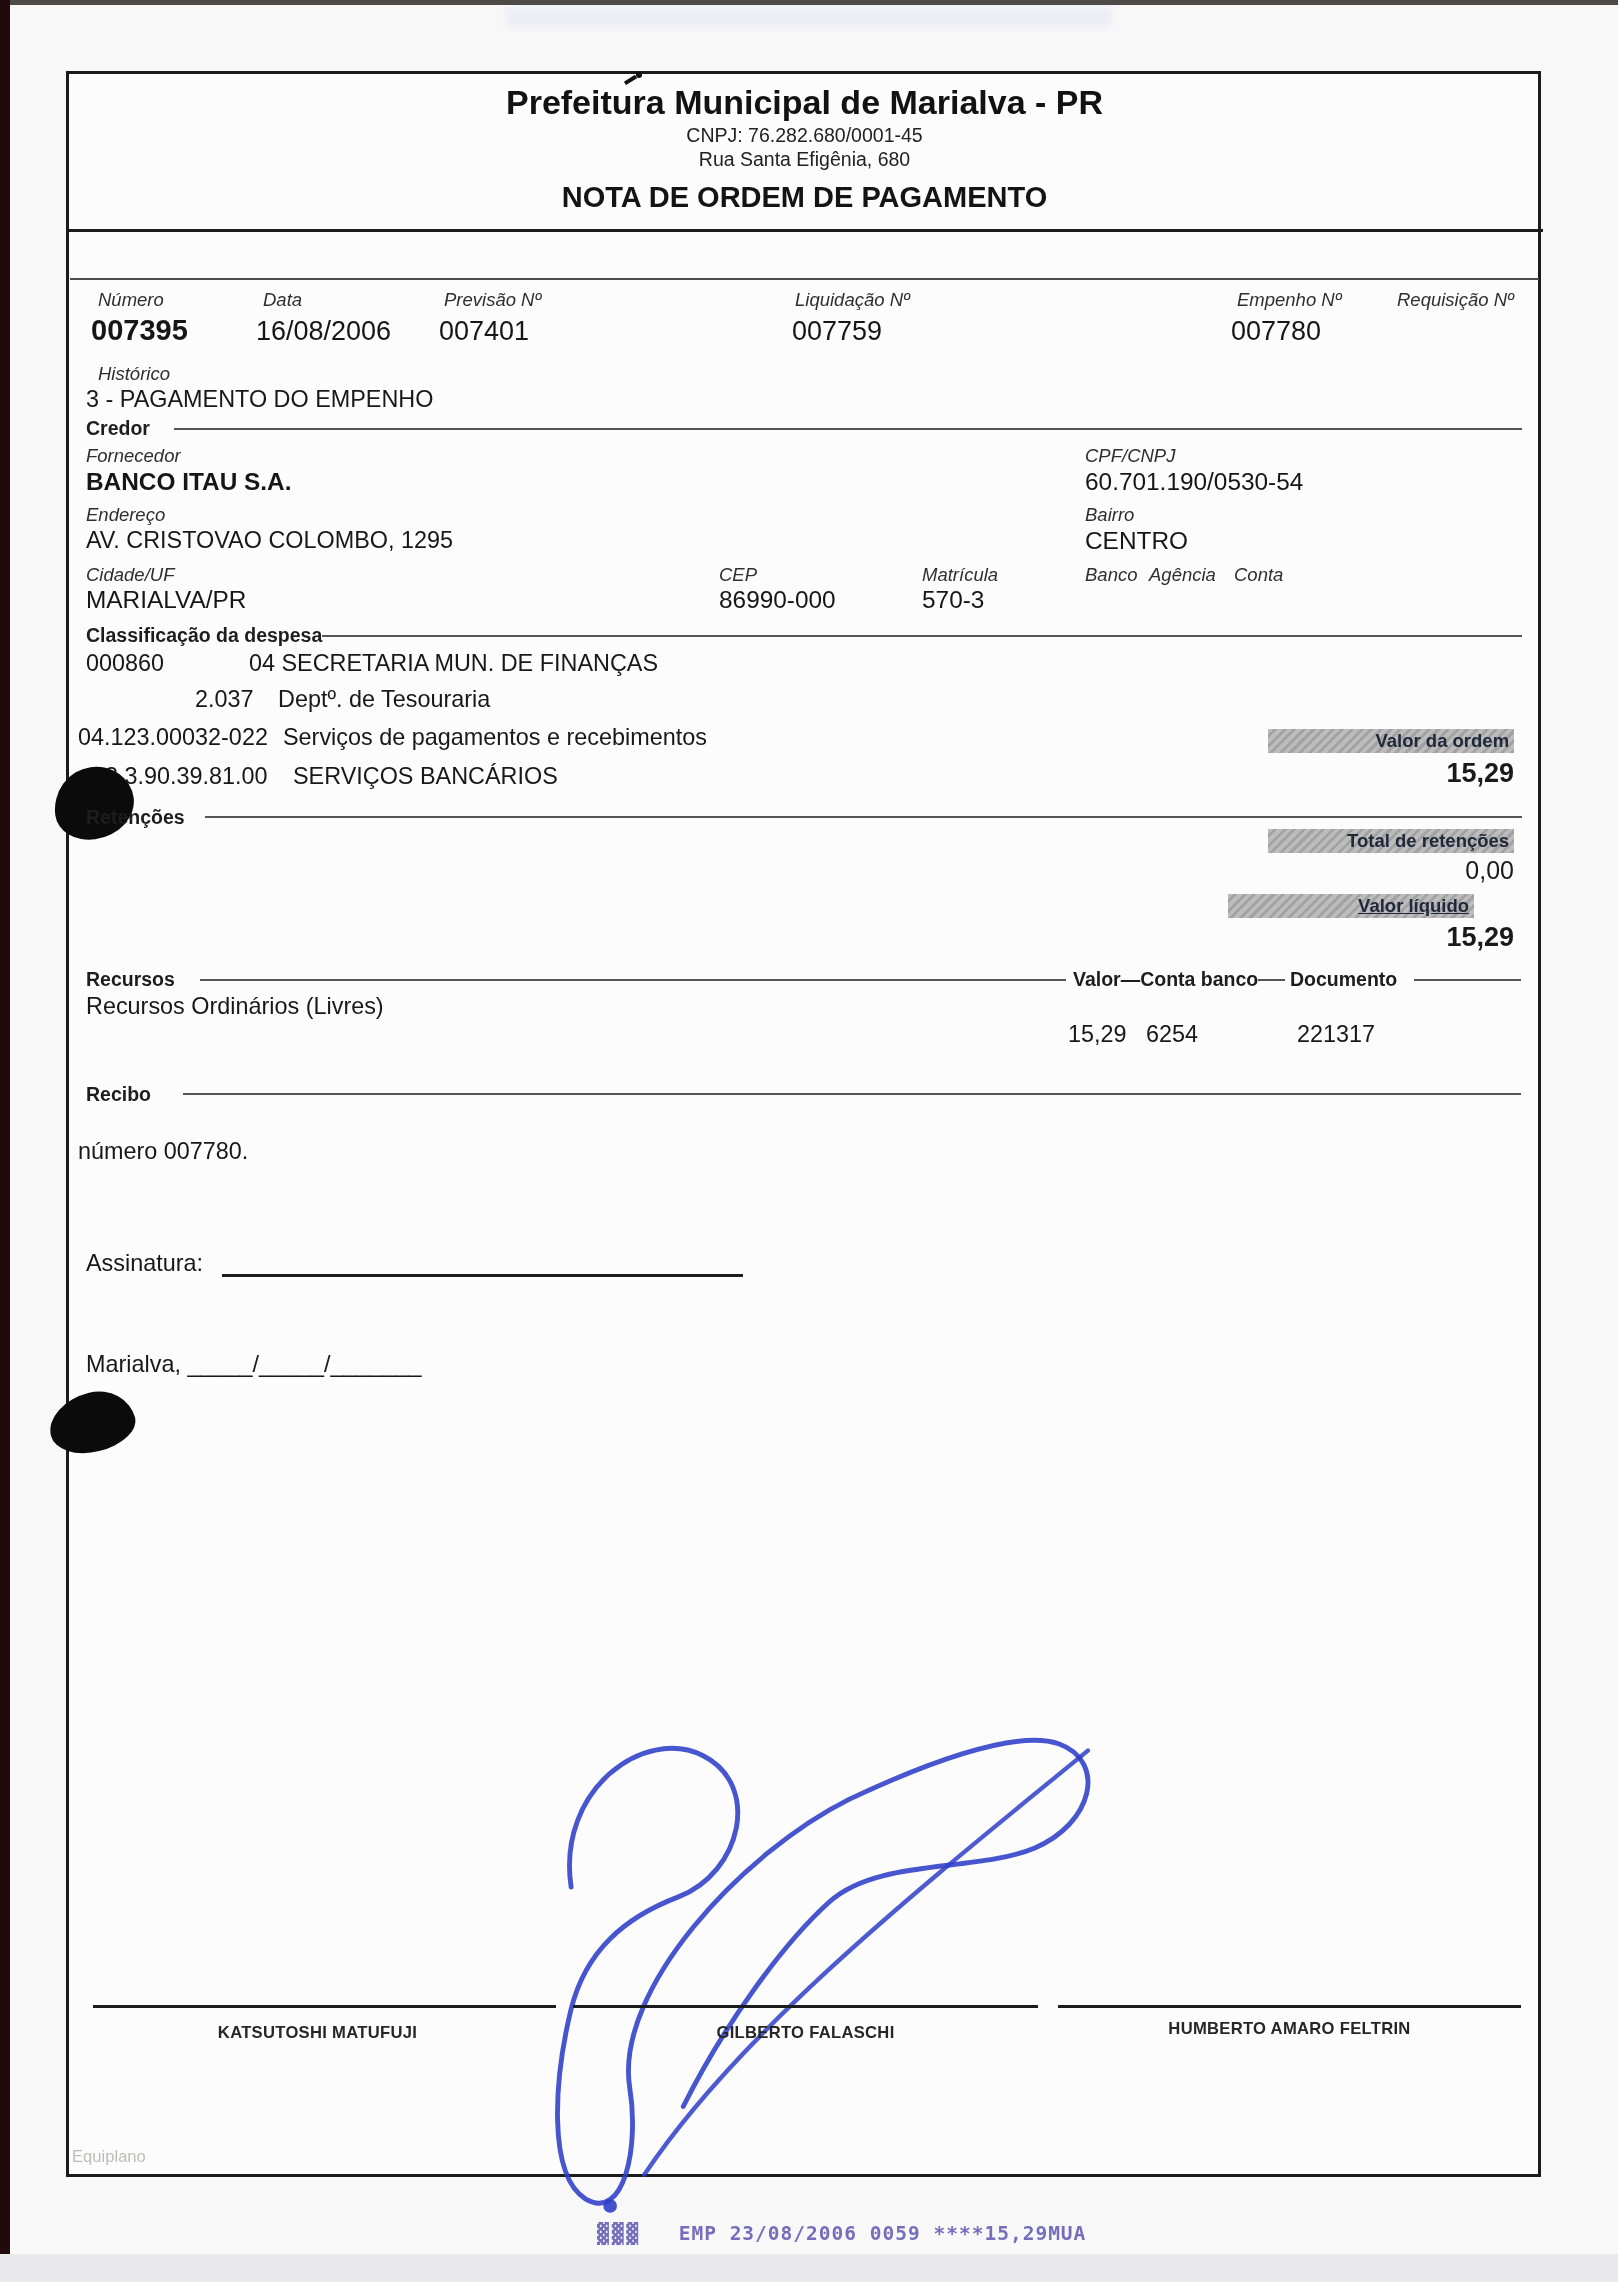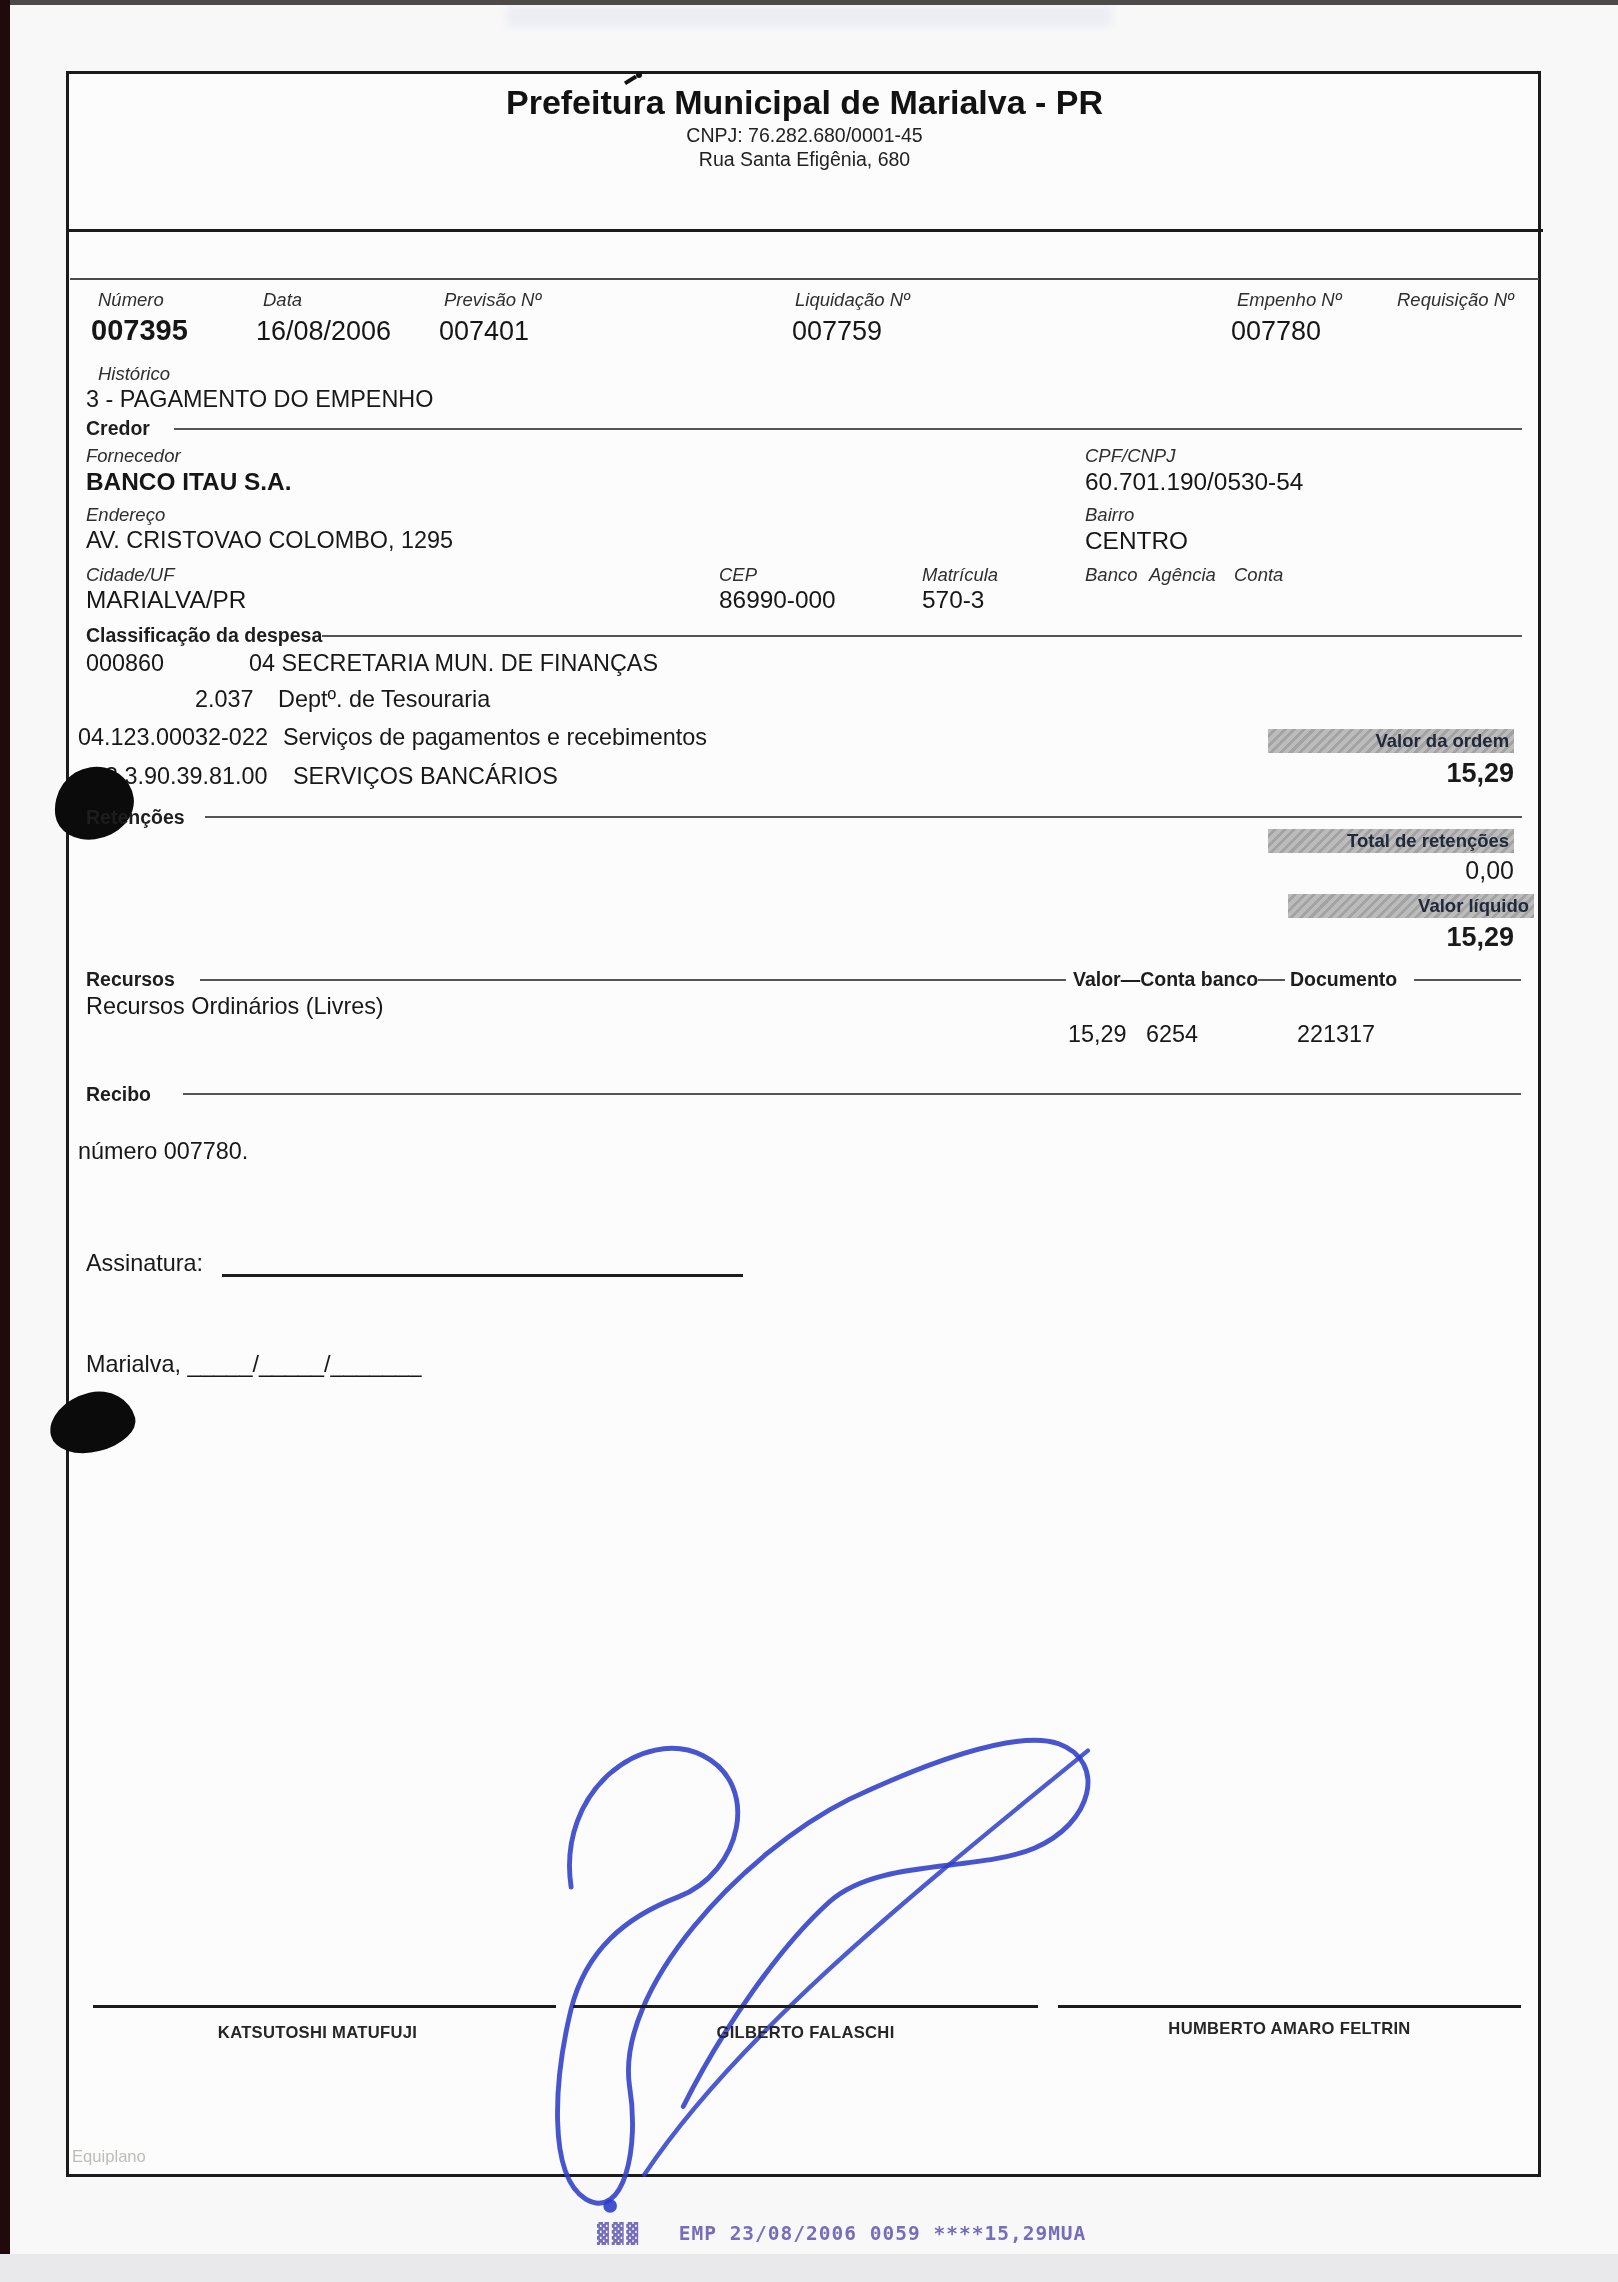--- a/index.html
+++ b/index.html
@@ -50,20 +50,21 @@
   <div class="streak" style="left:858px;top:234px;height:1463px;"></div>
 
   <div class="frame"></div>
   <div class="hdrbox"></div>
 
   <div style="position:absolute;left:624px;top:78px;width:12.7px;height:3.9px;background:#111;transform:rotate(-32deg);"></div>
   <div style="position:absolute;left:636px;top:72px;width:5.9px;height:5.9px;background:#111;border-radius:50%;"></div>
   <div style="position:absolute;left:66px;top:83px;width:1477px;text-align:center;font-size:34px;font-weight:bold;color:#121212;">Prefeitura Municipal de Marialva - PR</div>
   <div style="position:absolute;left:66px;top:124px;width:1477px;text-align:center;font-size:19.5px;color:#222;">CNPJ: 76.282.680/0001-45</div>
   <div style="position:absolute;left:66px;top:148px;width:1477px;text-align:center;font-size:19.5px;color:#222;">Rua Santa Efigênia, 680</div>
+  <div style="position:absolute;left:66px;top:181px;width:1477px;text-align:center;font-size:29px;font-weight:bold;color:#141414;">NOTA DE ORDEM DE PAGAMENTO</div>
 
   <div class="rule" style="left:70px;top:278px;width:1469px;"></div>
   <div class="label" style="left:98px;top:289px;">Número</div>
   <div class="v26 bold" style="left:91px;top:314px;font-size:29px;">007395</div>
   <div class="label" style="left:263px;top:289px;">Data</div>
   <div class="v26" style="left:256px;top:316px;">16/08/2006</div>
   <div class="label" style="left:444px;top:289px;">Previsão Nº</div>
   <div class="v26" style="left:439px;top:316px;">007401</div>
   <div class="label" style="left:795px;top:289px;">Liquidação Nº</div>
   <div class="v26" style="left:792px;top:316px;">007759</div>
@@ -110,21 +111,21 @@
   </div>
   <div class="amount bold" style="left:1268px;top:758px;font-size:27px;">15,29</div>
 
   <div class="blob" style="left:54px;top:767px;width:80px;height:72px;border-radius:52% 48% 55% 45%/60% 50% 50% 40%;transform:rotate(-8deg);"></div>
   <div class="sec" style="left:86px;top:806px;">Retenções</div>
   <div class="rule" style="left:205px;top:816px;width:1317px;height:1.5px;background:#555;"></div>
   <div class="bar" style="left:1268px;top:829px;">
     <span>Total de retenções</span>
   </div>
   <div class="amount" style="left:1268px;top:856px;font-size:25px;">0,00</div>
-  <div class="bar" style="left:1288px;top:894px;">
+  <div class="bar" style="left:1228px;top:894px;text-decoration:underline;">
     <span>Valor líquido</span>
   </div>
   <div class="amount bold" style="left:1268px;top:922px;font-size:27px;">15,29</div>
 
   <div class="sec" style="left:86px;top:968px;">Recursos</div>
   <div class="rule" style="left:200px;top:979px;width:866px;height:1.5px;background:#555;"></div>
   <div class="sec" style="left:1073px;top:968px;">Valor—Conta banco</div>
   <div class="rule" style="left:1258px;top:979px;width:27px;height:1.5px;background:#555;"></div>
   <div class="sec" style="left:1290px;top:968px;">Documento</div>
   <div class="rule" style="left:1414px;top:979px;width:107px;height:1.5px;background:#555;"></div>

